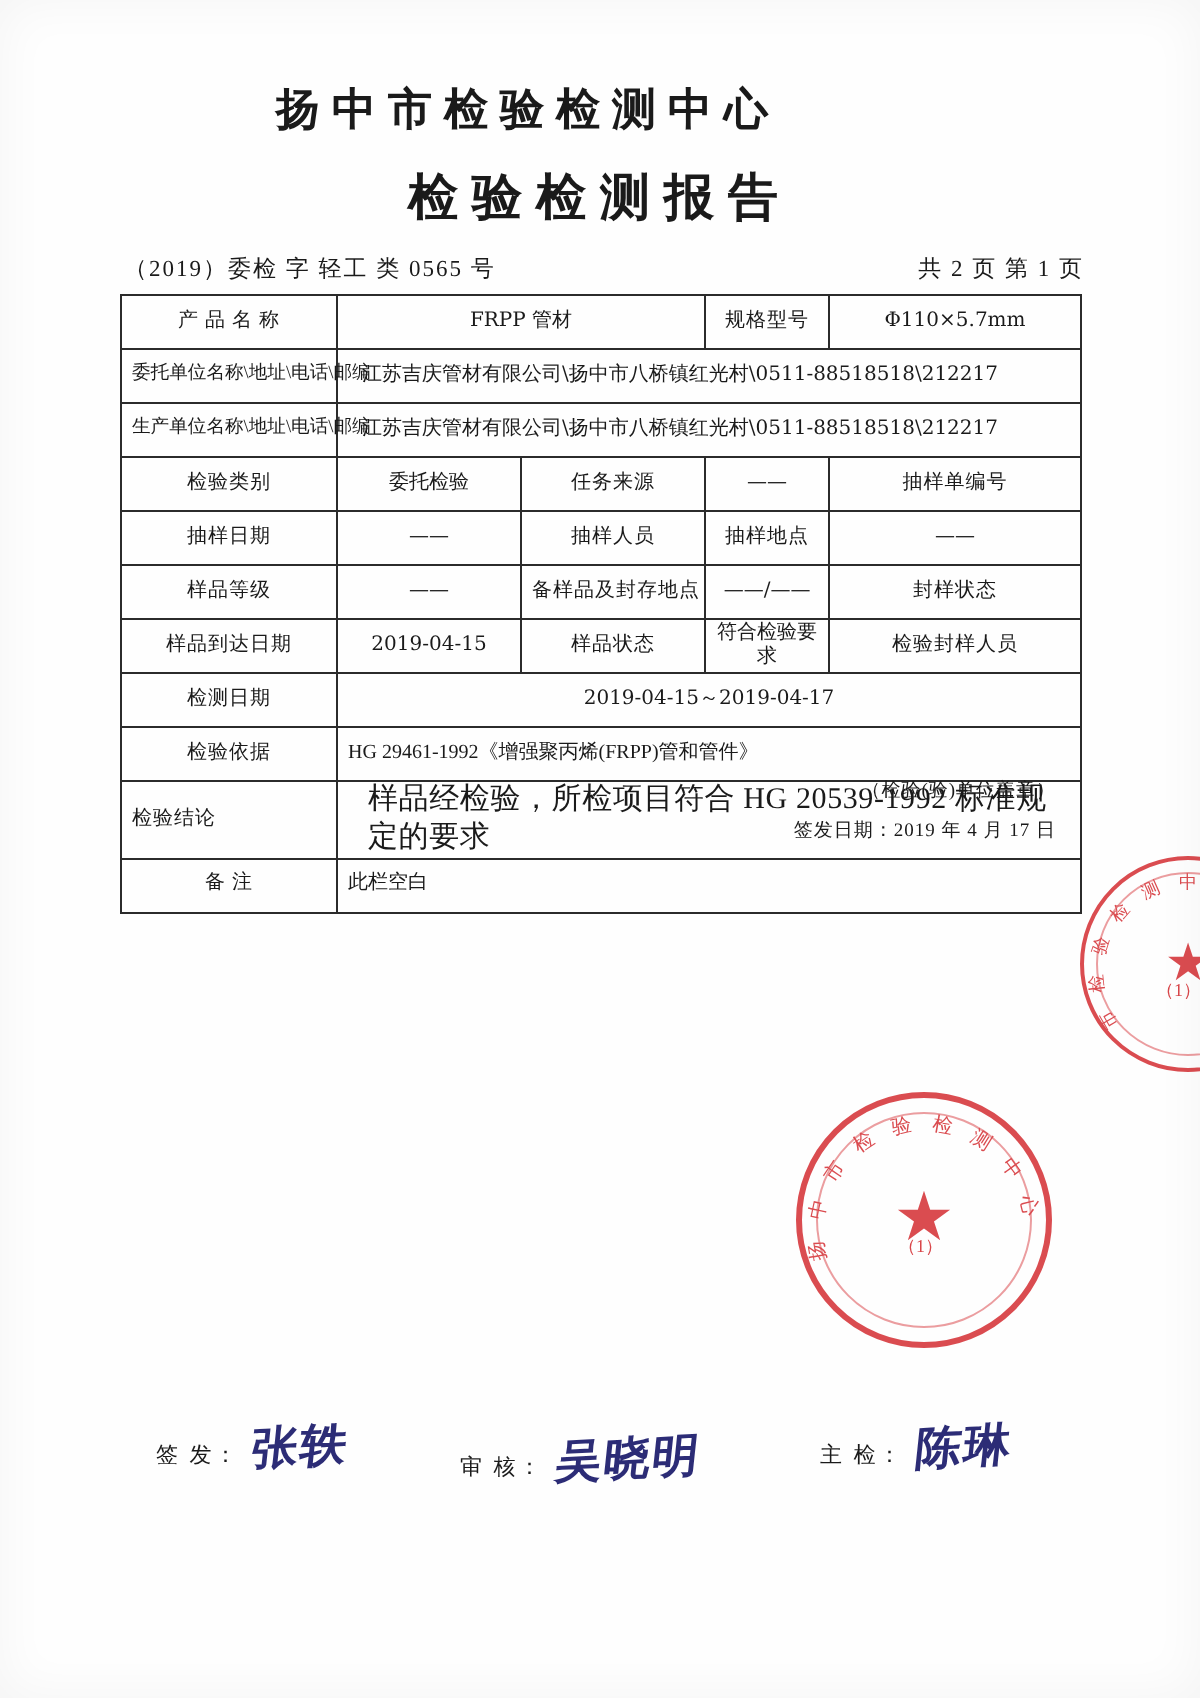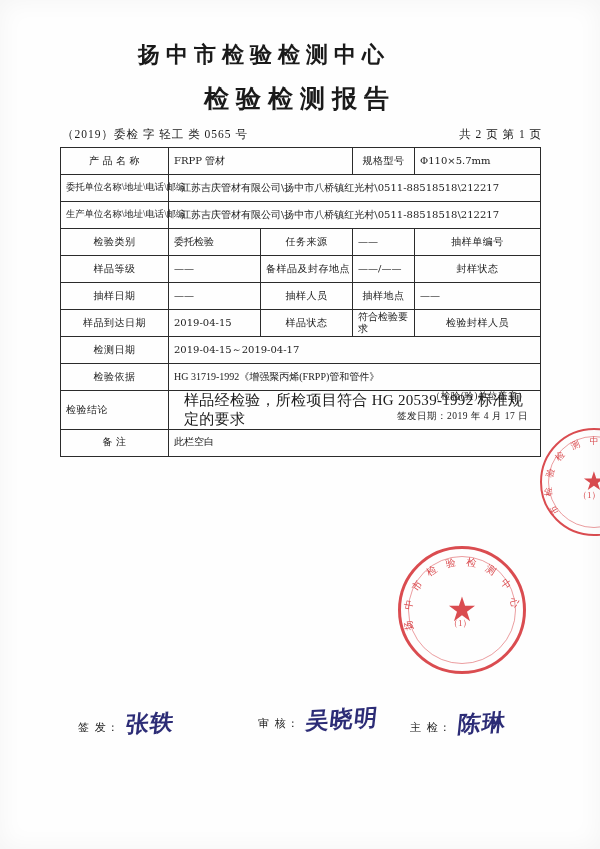--- a/index.html
+++ b/index.html
@@ -81,20 +81,21 @@
     vertical-align: middle;
     line-height: 1.25;
   }
   td.lbl {
     text-align: center;
     letter-spacing: 0.5px;
     white-space: nowrap;
   }
   td.lbl.wide { letter-spacing: 0px; font-size: 9.3px; }
   td.val {
+    text-align: center;
     font-family: "DejaVu Serif", serif;
     font-size: 9.6px;
   }
   td.val.left {
     text-align: left;
     padding-left: 12px;
   }
   td.tall { height: 52px; }
   td.tall2 { height: 86px; }
   td.concl {
@@ -155,21 +156,21 @@
     font-family: "DejaVu Serif", serif;
     font-size: 23px;
     color: #1b1b6b;
     margin-left: 6px;
     transform: skewX(-9deg) rotate(-3deg);
     font-weight: bold;
     letter-spacing: 1px;
     opacity: .92;
   }
   .g1 { left: 18px;  top: 18px; }
-  .g2 { left: 170px; top: 14px; margin-left: 28px; }
+  .g2 { left: 170px; top: 24px; }
   .g3 { left: 350px; top: 18px; }
 
   
   .stamp {
     position: absolute;
     border-radius: 50%;
     border: 2.5px solid #d3262b;
     color: #d3262b;
     opacity: .82;
   }
@@ -279,51 +280,51 @@
       <tr>
         <td class="lbl">检验类别</td>
         <td class="val">委托检验</td>
         <td class="lbl">任务来源</td>
         <td class="val">——</td>
         <td class="lbl">抽样单编号</td>
       </tr>
 
 
       <tr>
+        <td class="lbl">抽样日期</td>
+        <td class="val">——</td>
+        <td class="lbl">抽样人员</td>
+        <td class="lbl">抽样地点</td>
+        <td class="val">——</td>
+      </tr>
+
+      <tr>
         <td class="lbl">样品等级</td>
         <td class="val">——</td>
         <td class="lbl">备样品及封存地点</td>
         <td class="val">——/——</td>
         <td class="lbl">封样状态</td>
       </tr>
 
       <tr>
-        <td class="lbl">抽样日期</td>
-        <td class="val">——</td>
-        <td class="lbl">抽样人员</td>
-        <td class="lbl">抽样地点</td>
-        <td class="val">——</td>
-      </tr>
-
-      <tr>
         <td class="lbl">样品到达日期</td>
         <td class="val">2019-04-15</td>
         <td class="lbl">样品状态</td>
         <td class="val">符合检验要求</td>
         <td class="lbl">检验封样人员</td>
       </tr>
 
       <tr>
         <td class="lbl">检测日期</td>
         <td class="val" colspan="4">2019-04-15～2019-04-17</td>
       </tr>
 
       <tr>
         <td class="lbl tall2">检验依据</td>
-        <td class="tall2 basis-cell" colspan="4">HG 31719-1992《增强聚丙烯(FRPP)管和管件》</td>
+        <td class="tall2 basis-cell" colspan="4">HG 29461-1992《增强聚丙烯(FRPP)管和管件》</td>
       </tr>
 
       <tr>
         <td class="lbl concl">
           <span>检验结论</span>
         </td>
         <td class="concl" colspan="4">
           <span class="concl-text">样品经检验，所检项目符合 HG 20539-1992 标准规定的要求</span>
           <span class="sealline">（检验(验)单位盖章）</span>
           <span class="signline">签发日期：2019 年 4 月 17 日</span>

